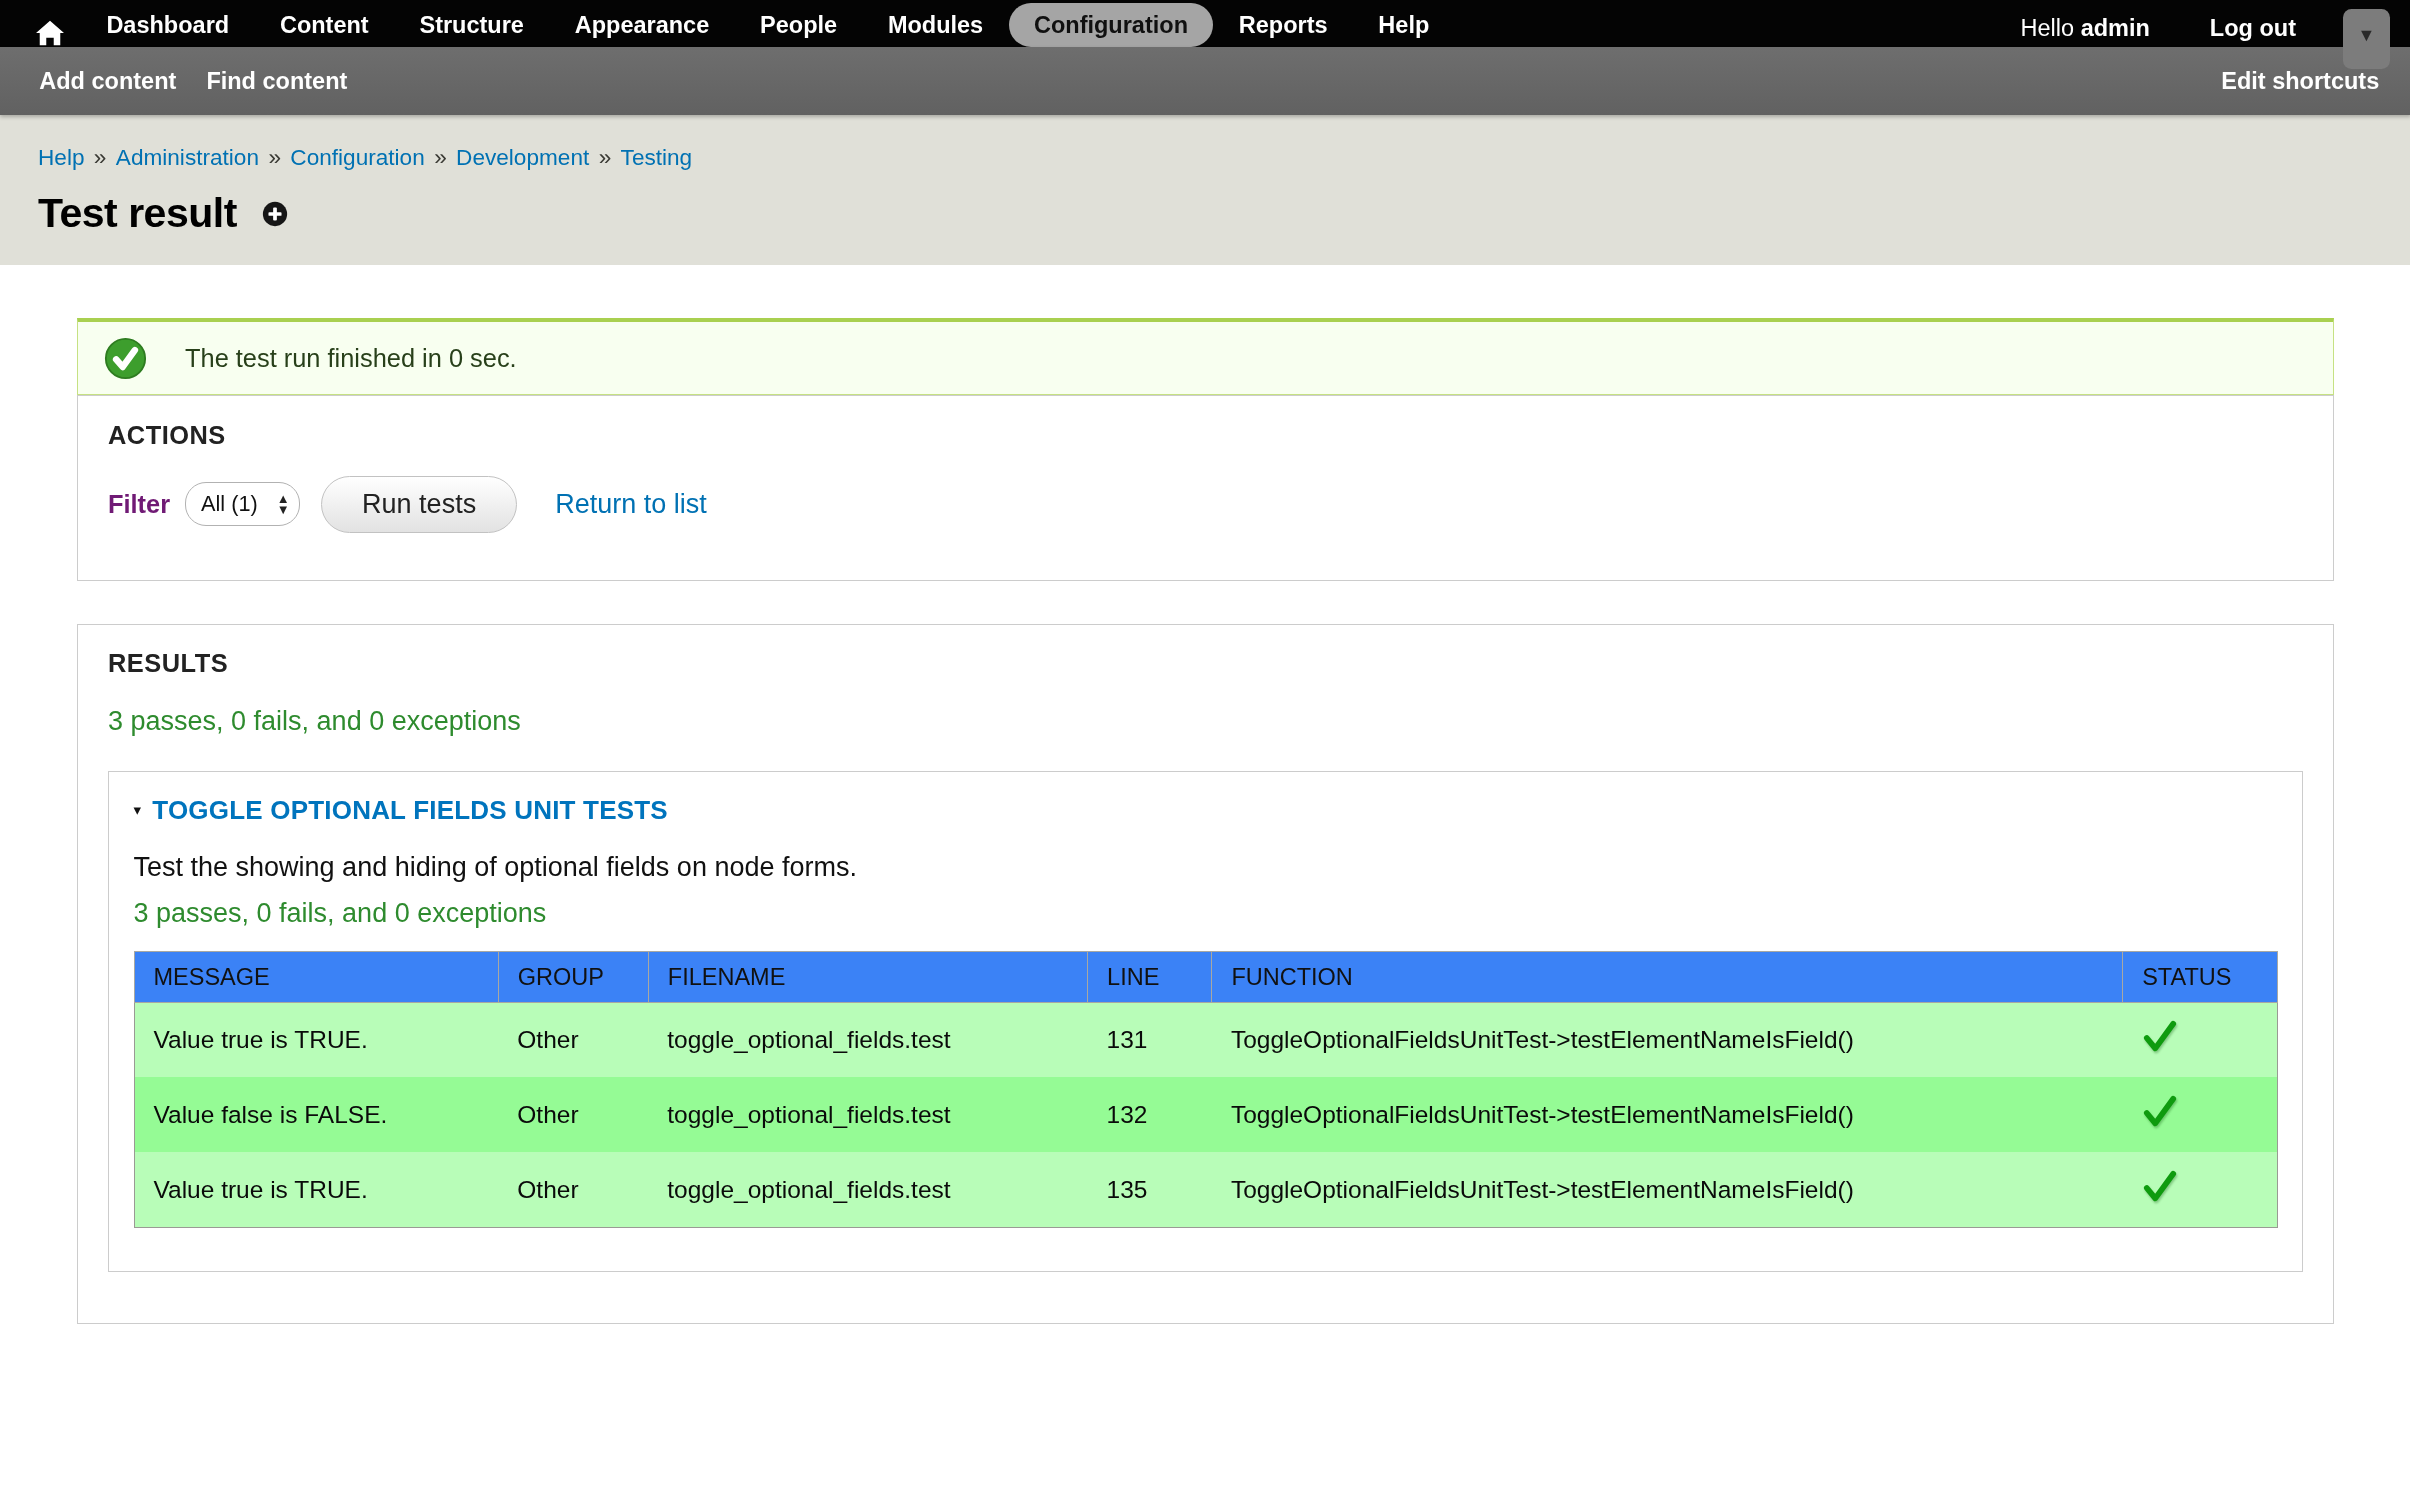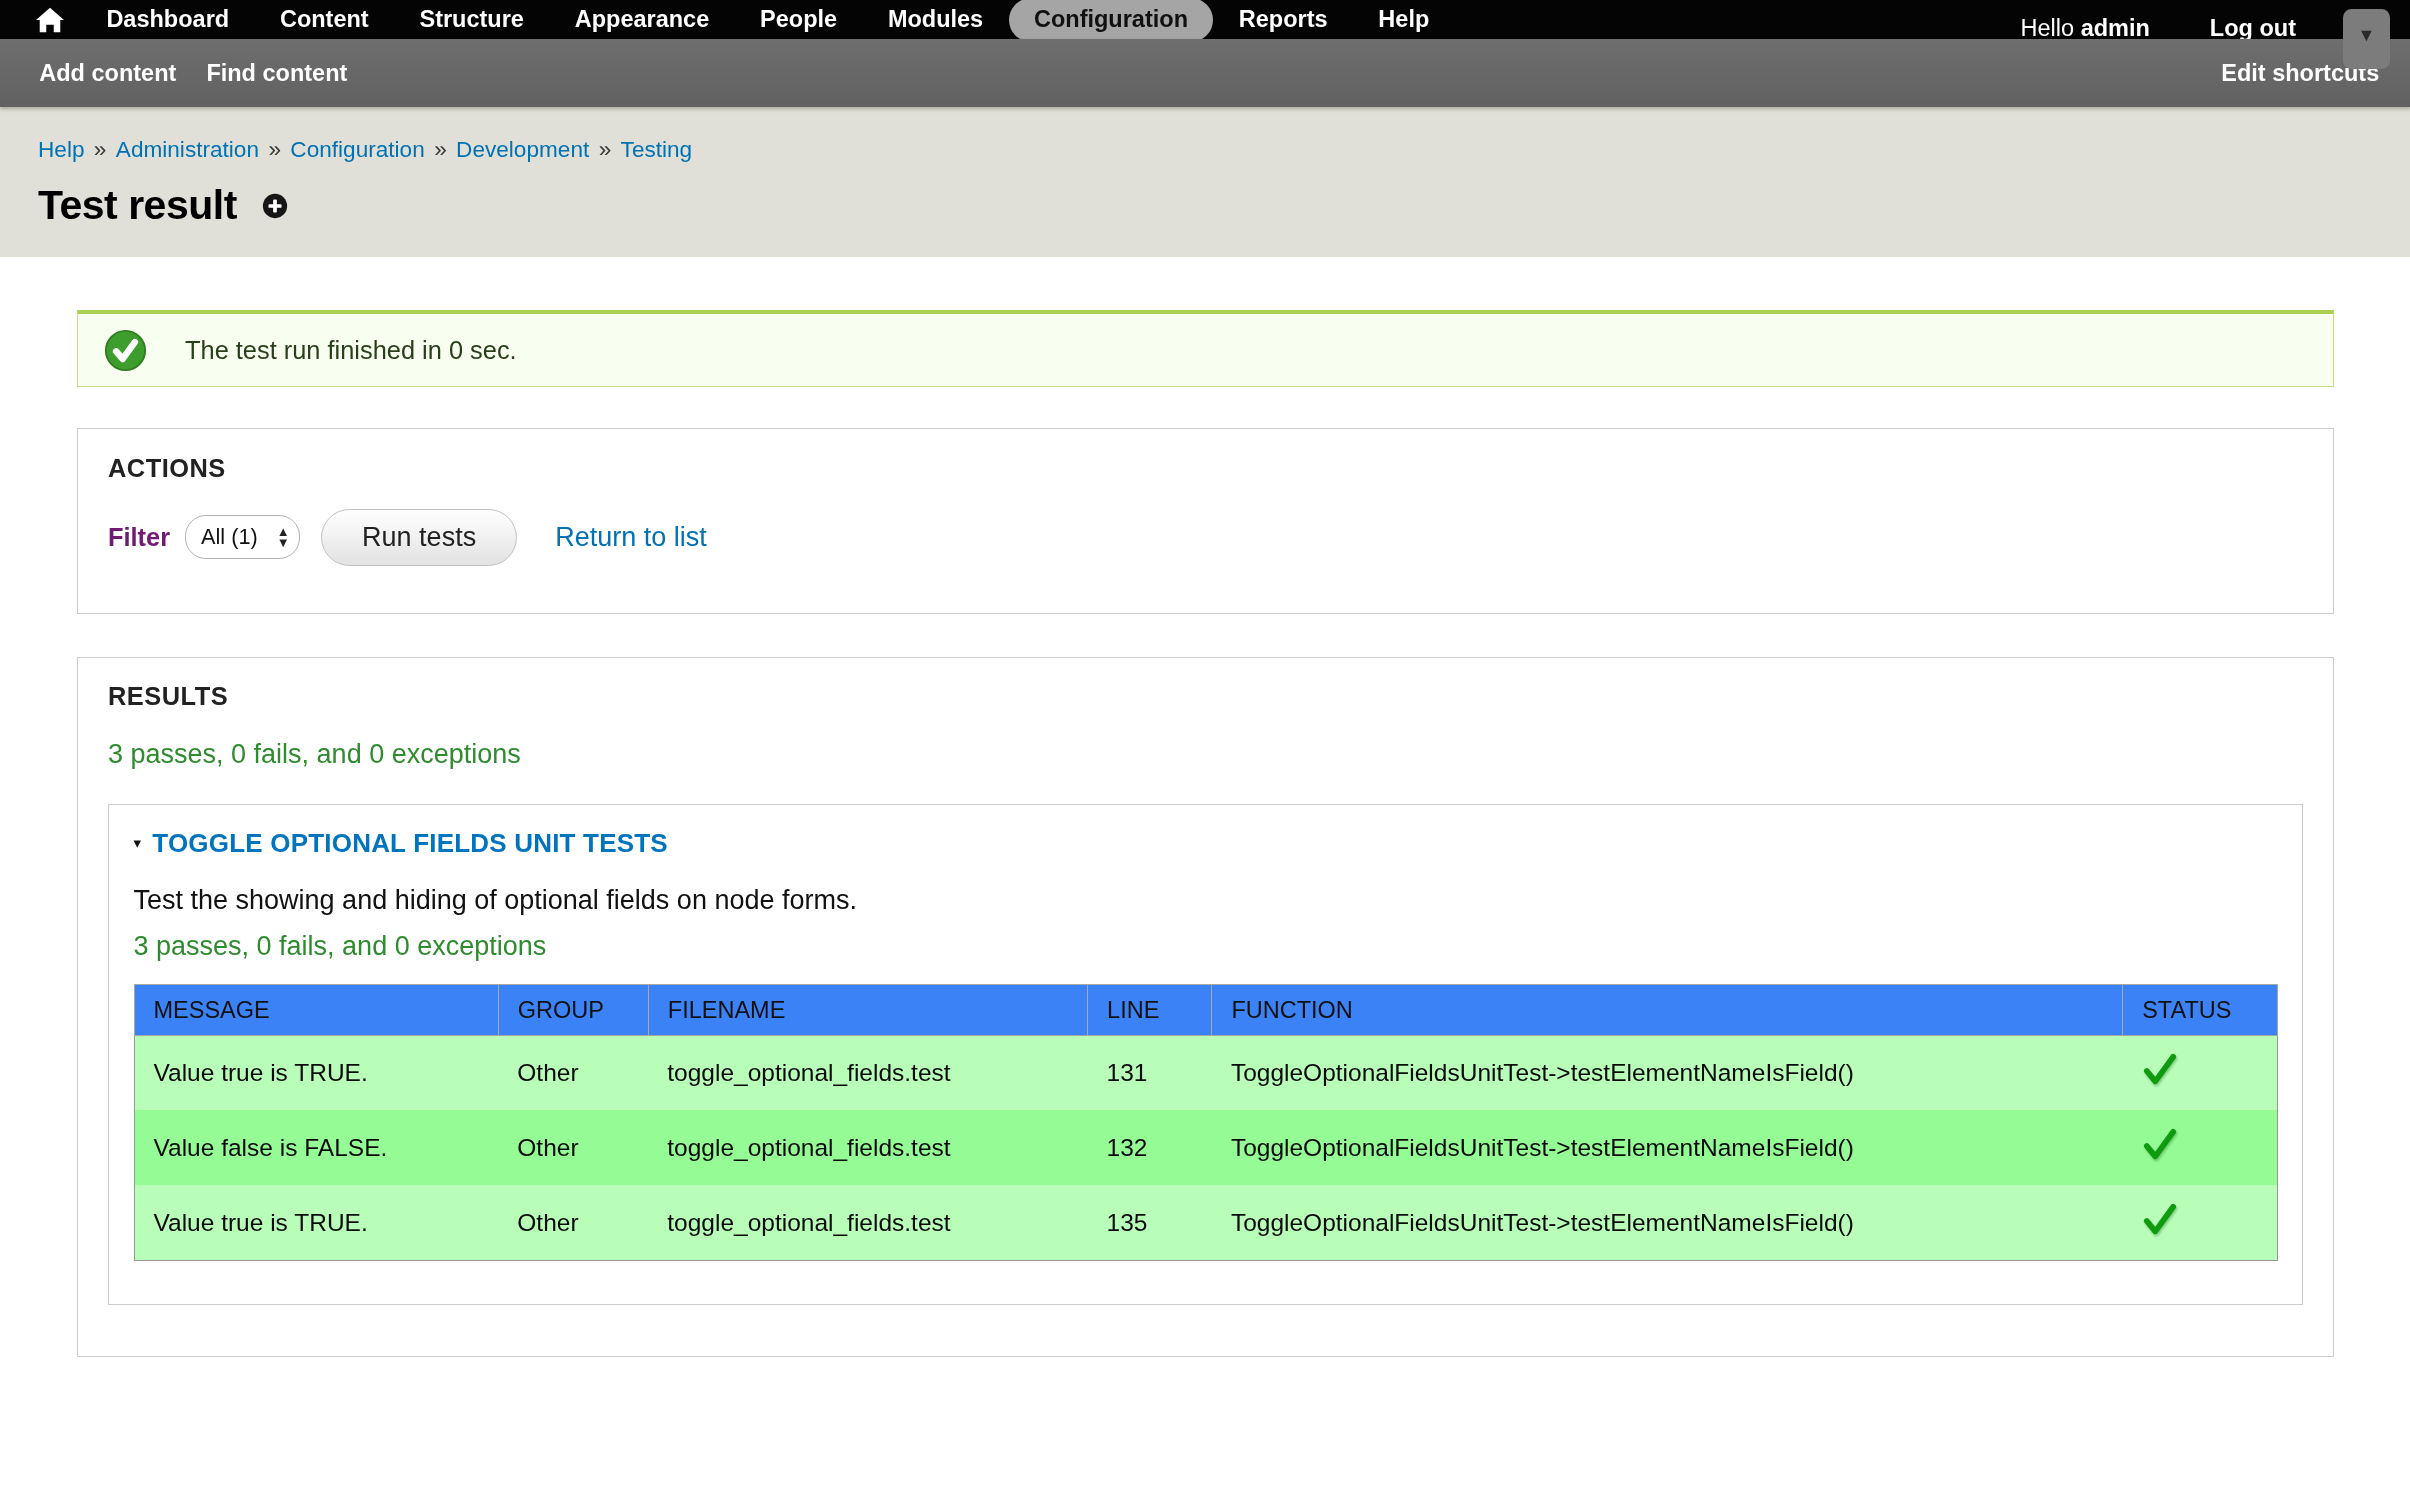--- a/index.html
+++ b/index.html
@@ -1,21 +1,21 @@
 <!DOCTYPE html>
 <html style="font-size:15px"><head>
 <meta charset="utf-8">
 <style>
   * { margin:0; padding:0; box-sizing:border-box; }
   html,body { width:2411px; height:1507px; }
   body { font-family:"Liberation Sans","DejaVu Sans",sans-serif; background:#fff; overflow:hidden; }
   a { text-decoration:none; }
 
   
-  .toolbar { height:39px; background:#040404; display:flex; align-items:center; padding-left:19px; position:relative; }
+  .toolbar { height:47px; background:#040404; display:flex; align-items:flex-end; padding-left:19px; position:relative; }
   .home-btn { width:62px; display:flex; justify-content:center; align-items:center; cursor:pointer; }
   .menu { display:flex; align-items:center; }
   .menu-item { color:#fff; font-size:23.5px; font-weight:bold; padding:8.5px 25.4px; cursor:pointer; white-space:nowrap; }
   .menu-item.active { background:#a5a5a5; color:#101010; border-radius:26px; }
   .toolbar-right { position:absolute; right:115px; top:0; height:57px; display:flex; align-items:center; }
   .greeting { color:#fff; font-size:23.5px; font-weight:400; margin-right:60px; white-space:nowrap; }
   .greeting b { font-weight:bold; }
   .logout { color:#fff; font-size:23.5px; font-weight:bold; cursor:pointer; white-space:nowrap; }
   .toolbar-toggle { position:absolute; top:8.5px; right:21px; width:47px; height:60px; background:#7c7c7c;
       border-radius:8.5px; display:flex; justify-content:center; padding-top:16px; font-size:18px; color:#2a2a2a;
@@ -39,21 +39,21 @@
 
   
   .content { padding:0 77px; }
 
   .status-box { margin-top:53px; border:1.9px solid #c6e183; border-top:4.7px solid #a9d050; background:#f8fff0;
       display:flex; align-items:center; padding:13px 26px; min-height:77px; }
   .status-icon { margin-right:38px; display:flex; }
   .status-text { font-size:25.4px; color:#28401a; }
 
   .panel { border:0.9px solid #ccc; background:#fff; padding:24.5px 30px; }
-  .actions-panel { margin-top:41px; }
+  .actions-panel { }
   .panel-heading { font-size:25.4px; font-weight:bold; color:#222; letter-spacing:0.5px; }
 
   .actions-row { display:flex; align-items:center; margin-top:26px; padding-bottom:22.6px; }
   .filter-label { font-size:25.4px; font-weight:bold; color:#701a75; }
   .filter-select { margin-left:15px; width:115px; height:44px; background:#fff; border:1.9px solid #b2b2b2;
       border-radius:21px; display:flex; align-items:center; padding:0 9.4px 0 15px; cursor:pointer; }
   .filter-select .value { font-size:21.7px; color:#111; flex:1; }
   .select-arrows { display:flex; flex-direction:column; align-items:center; }
   .select-arrows span { font-size:13px; line-height:11.3px; color:#222; }
   .run-btn { margin-left:21px; height:57px; padding:0 40px; border-radius:29px; border:1.9px solid #c2c2c2;

